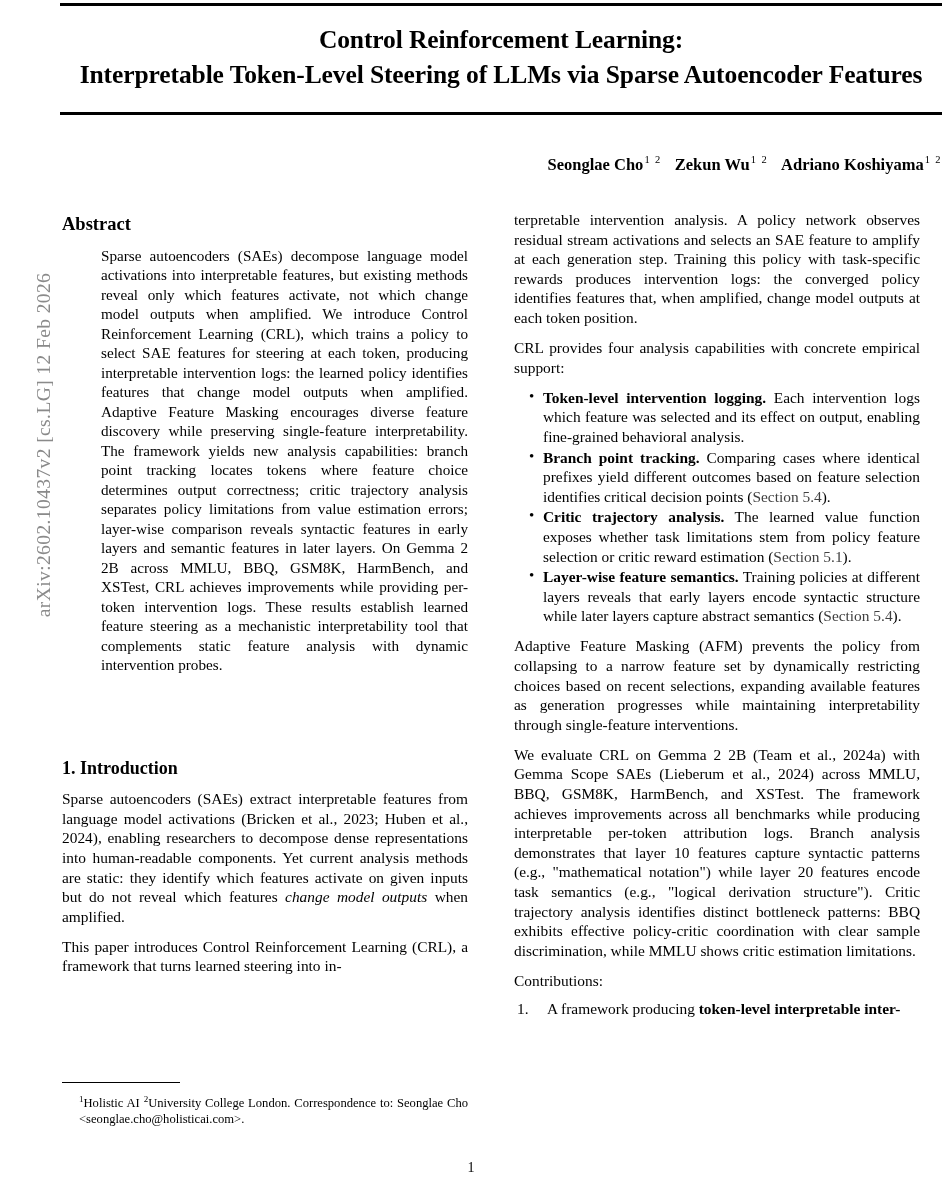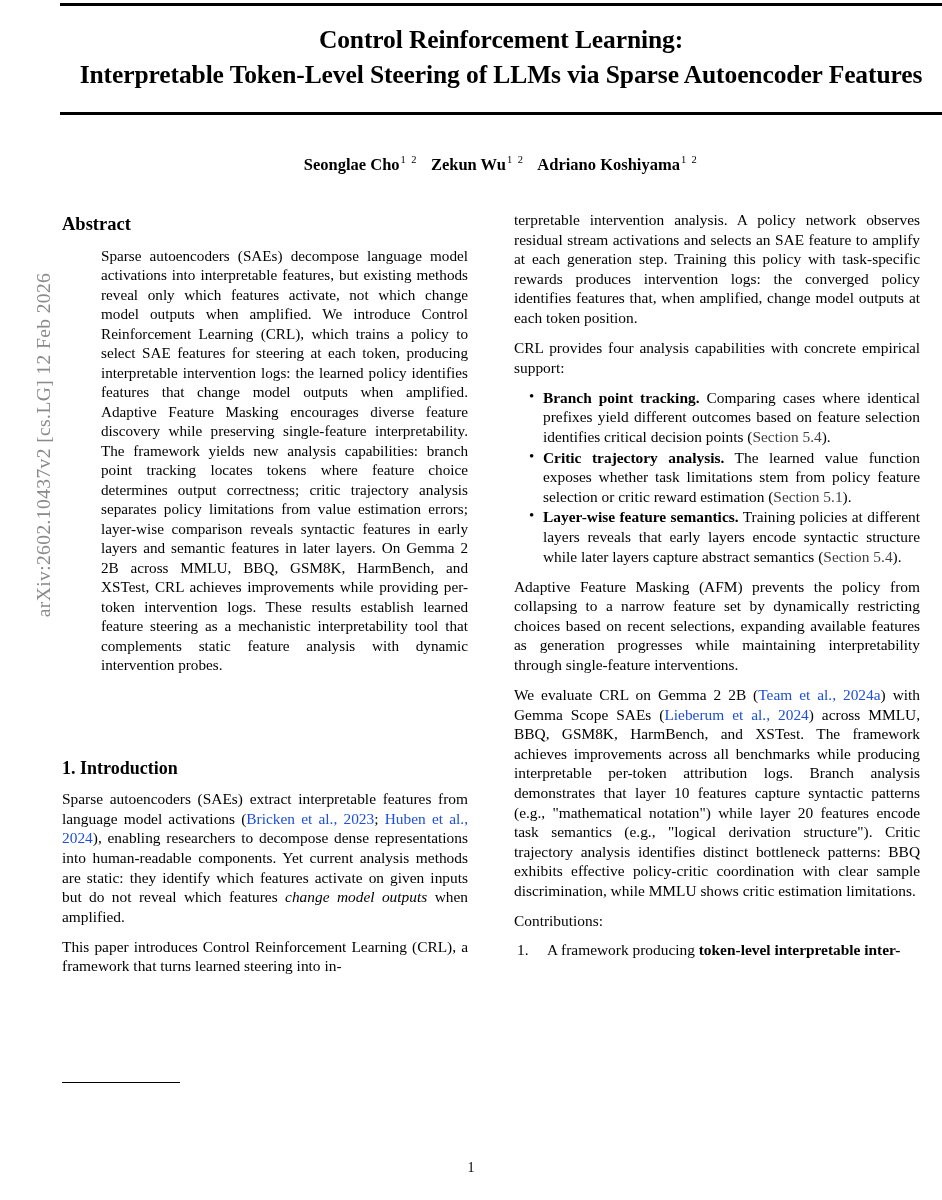--- a/index.html
+++ b/index.html
@@ -68,21 +68,21 @@
     line-height: 35px;
     letter-spacing: -0.1px;
   }
 
   
   .authors {
     position: absolute;
     left: 60px;
     top: 154px;
     width: 882px;
-    text-align: center;
+    text-align: right;
     font-size: 16.5px;
     font-weight: bold;
   }
   .authors .sep { display: inline-block; width: 13px; }
   sup.aff {
     font-size: 10.5px;
     font-weight: normal;
     vertical-align: super;
     letter-spacing: 1.4px;
     margin-left: 1px;
@@ -128,21 +128,21 @@
   p.para {
     margin: 0 0 10.5px 0;
     text-align: justify;
   }
   p.para.tight { margin-bottom: 9px; }
 
   .it { font-style: italic; }
   .bd { font-weight: bold; }
 
   a.cite, .cite {
-    color: #1d4ed8;
+    color: #000000;
     text-decoration: none;
   }
   .xref {
     color: #404040;
     text-decoration: none;
   }
 
   
   ul.bullets {
     margin: 0 0 10.5px 0;
@@ -253,36 +253,38 @@
 
   </div>
 
   <div class="col col-right">
 
     <p class="para">terpretable intervention analysis. A policy network observes residual stream activations and selects an SAE feature to amplify at each generation step. Training this policy with task-specific rewards produces intervention logs: the converged policy identifies features that, when amplified, change model outputs at each token position.</p>
 
     <p class="para">CRL provides four analysis capabilities with concrete empirical support:</p>
 
     <ul class="bullets">
+      <li><span class="bd">Token-level intervention logging.</span><span> Each intervention logs which feature was selected and its effect on output, enabling fine-grained behavioral analysis.</span><a class="xref" href="#"></a><span></span></li>
       <li><span class="bd">Branch point tracking.</span><span> Comparing cases where identical prefixes yield different outcomes based on feature selection identifies critical decision points (</span><a class="xref" href="#">Section 5.4</a><span>).</span></li>
       <li><span class="bd">Critic trajectory analysis.</span><span> The learned value function exposes whether task limitations stem from policy feature selection or critic reward estimation (</span><a class="xref" href="#">Section 5.1</a><span>).</span></li>
       <li><span class="bd">Layer-wise feature semantics.</span><span> Training policies at different layers reveals that early layers encode syntactic structure while later layers capture abstract semantics (</span><a class="xref" href="#">Section 5.4</a><span>).</span></li>
     </ul>
 
     <p class="para">Adaptive Feature Masking (AFM) prevents the policy from collapsing to a narrow feature set by dynamically restricting choices based on recent selections, expanding available features as generation progresses while maintaining interpretability through single-feature interventions.</p>
 
     <p class="para"><span>We evaluate CRL on Gemma 2 2B (</span><a class="cite" href="#">Team et al., 2024a</a><span>) with Gemma Scope SAEs (</span><a class="cite" href="#">Lieberum et al., 2024</a><span>) across MMLU, BBQ, GSM8K, HarmBench, and XSTest. The framework achieves improvements across all benchmarks while producing interpretable per-token attribution logs. Branch analysis demonstrates that layer 10 features capture syntactic patterns (e.g., "mathematical notation") while layer 20 features encode task semantics (e.g., "logical derivation structure"). Critic trajectory analysis identifies distinct bottleneck patterns: BBQ exhibits effective policy-critic coordination with clear sample discrimination, while MMLU shows critic estimation limitations.</span></p>
 
     <p class="para tight">Contributions:</p>
 
     <ol class="contrib">
       <li><span>A framework producing </span><span class="bd">token-level interpretable inter-</span></li>
     </ol>
 
   </div>
 
   <div class="footnote">
     <div class="footnote-rule"></div>
+    <div class="fn-indent"><sup>1</sup><span>Holistic AI </span><sup>2</sup><span>University College London. Correspondence to: Seonglae Cho &lt;seonglae.cho@holisticai.com&gt;.</span></div>
   </div>
 
   <div class="page-number">1</div>
 
 </div>
 
 </body></html>

